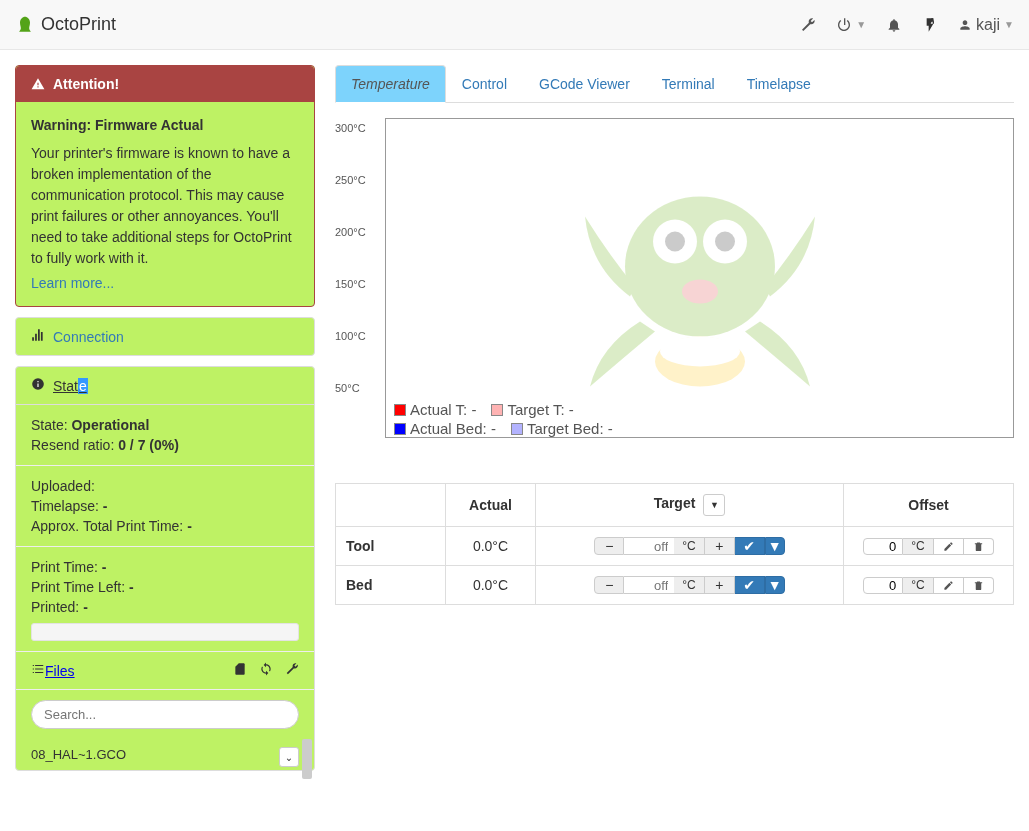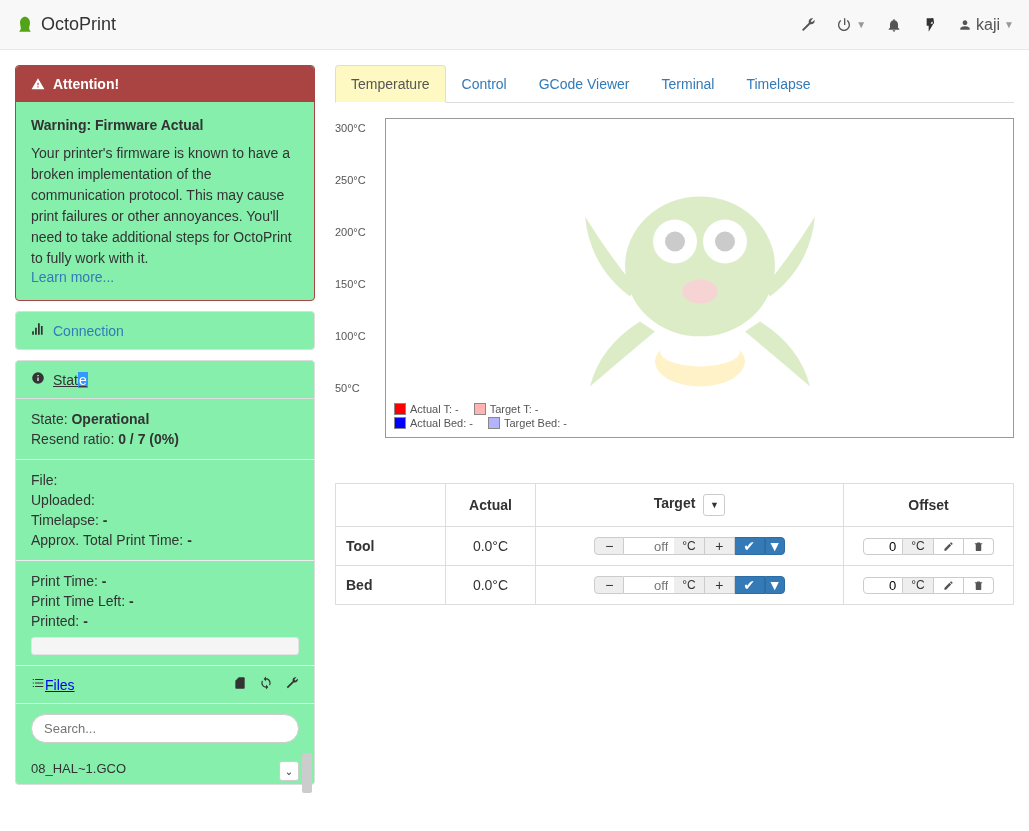--- a/index.html
+++ b/index.html
@@ -7,26 +7,26 @@
 .navbar { background: #f8f8f8; border-bottom: 1px solid #e7e7e7; height: 50px; display: flex; align-items: center; padding: 0 15px; }
 .navbar-brand { display: flex; align-items: center; font-size: 18px; font-weight: 500; color: #333; }
 .navbar-brand svg { width: 20px; height: 20px; margin-right: 6px; }
 .navbar-spacer { flex: 1; }
 .navbar-right { display: flex; align-items: center; gap: 20px; }
 .navbar-icon { color: #555; font-size: 16px; cursor: pointer; display: flex; align-items: center; gap: 4px; }
 .navbar-icon .caret { font-size: 10px; color: #999; }
 .container { display: flex; padding: 15px; gap: 20px; align-items: flex-start; }
 .sidebar { width: 300px; flex-shrink: 0; }
 .main { flex: 1; }
-.panel { border: 1px solid #ddd; border-radius: 4px; margin-bottom: 10px; background: #86efac; }
+.panel { border: 1px solid #ddd; border-radius: 4px; margin-bottom: 10px; background: #bef264; }
 .panel-danger { border-color: #a94442; }
 .panel-danger .panel-heading { background: #a94442; color: #fff; padding: 10px 15px; border-radius: 4px 4px 0 0; font-weight: bold; display: flex; align-items: center; gap: 8px; }
 .panel-body { padding: 15px; }
 .panel-body h4 { font-size: 14px; font-weight: bold; margin-bottom: 10px; }
-.panel-body p { line-height: 1.5; color: #333; }
+.panel-body p { line-height: 1.5; color: #333; margin-bottom: 6px; }
 .panel-body a { color: #337ab7; text-decoration: none; }
 .accordion-header { padding: 10px 15px; border-bottom: 1px solid #ddd; display: flex; align-items: center; gap: 8px; cursor: pointer; }
 .accordion-header:last-child { border-bottom: none; }
 .accordion-header a { color: #337ab7; text-decoration: none; text-align: center; }
 .accordion-header.active a { color: #333; text-decoration: underline; }
 .accordion-header .icon { color: #333; }
 .state-body { padding: 10px 15px; border-bottom: 1px solid #eee; }
 .state-row { padding: 2px 0; }
 .state-row strong { font-weight: bold; }
 .progress-bar-bg { height: 18px; background: #f5f5f5; border-radius: 3px; margin-top: 6px; border: 1px solid #e3e3e3; }
@@ -39,27 +39,27 @@
 .files-header .icon-btn { margin-left: 12px; cursor: pointer; font-size: 14px; }
 .search-box { padding: 10px 15px; }
 .search-input { width: 100%; padding: 6px 12px; border: 1px solid #ccc; border-radius: 15px; font-size: 13px; }
 .file-entry { padding: 8px 15px; position: relative; }
 .file-name { font-size: 13px; color: #333; }
 .file-expand { position: absolute; right: 15px; top: 8px; width: 20px; height: 20px; border: 1px solid #ccc; border-radius: 3px; background: #fff; display: flex; align-items: center; justify-content: center; font-size: 10px; cursor: pointer; }
 .scroll-indicator { position: absolute; right: 2px; top: 0; width: 10px; height: 40px; background: #ccc; border-radius: 2px; }
 .file-wrap { position: relative; }
 .tabs { border-bottom: 1px solid #ddd; display: flex; }
 .tab { padding: 10px 15px; cursor: pointer; color: #337ab7; border: 1px solid transparent; border-bottom: none; margin-bottom: -1px; border-radius: 4px 4px 0 0; }
-.tab.active { color: #555; background: #fef9c3; border-color: #ddd; border-bottom: 1px solid #fff; }
+.tab.active { color: #555; background: #7dd3fc; border-color: #ddd; border-bottom: 1px solid #fff; font-style: italic; }
 .tab-content { padding: 15px 0; }
 .temp-chart { border: 1px solid #999; height: 320px; position: relative; margin-left: 50px; }
 .chart-wrap { position: relative; padding-bottom: 20px; }
 .y-tick { position: absolute; left: 0; font-size: 11px; color: #555; transform: translateY(-50%); }
 .octopus-bg { position: absolute; left: 50%; top: 50%; transform: translate(-50%, -50%); opacity: 0.3; }
-.legend { position: absolute; left: 8px; bottom: 8px; font-size: 11px; color: #555; }
+.legend { position: absolute; left: 8px; bottom: 0; font-size: 15px; color: #555; }
 .legend-row { display: flex; gap: 15px; margin-top: 2px; }
 .legend-item { display: flex; align-items: center; gap: 4px; }
 .legend-swatch { width: 12px; height: 12px; border: 1px solid #888; }
 .temp-table { width: 100%; border-collapse: collapse; margin-top: 25px; }
 .temp-table th, .temp-table td { border: 1px solid #ddd; padding: 10px; text-align: center; }
 .temp-table th { font-weight: bold; background: #fff; }
 .temp-table td:first-child { font-weight: bold; text-align: left; }
 .input-group { display: inline-flex; align-items: stretch; }
 .input-group .ig-btn { width: 30px; border: 1px solid #ccc; background: #eee; display: flex; align-items: center; justify-content: center; cursor: pointer; font-size: 14px; }
 .input-group .ig-btn:first-child { border-radius: 4px 0 0 4px; }
@@ -154,21 +154,20 @@
               <path fill="#fff" d="M11 7h2v2h-2zm0 4h2v6h-2z"></path>
             </svg>
         </span>
         <a href="#"><span style="text-decoration:underline">Stat</span><span class="highlight">e</span></a>
       </div>
       <div class="state-body">
         <div class="state-row"><span>State:</span> <strong>Operational</strong></div>
         <div class="state-row"><span>Resend ratio:</span> <strong>0 / 7 (0%)</strong></div>
       </div>
       <div class="state-body">
-        <div class="state-row"><span>File:</span></div>
         <div class="state-row"><span>Uploaded:</span></div>
         <div class="state-row"><span>Timelapse:</span> <strong>-</strong></div>
         <div class="state-row"><span>Approx. Total Print Time:</span> <strong>-</strong></div>
       </div>
       <div class="state-body">
         <div class="state-row"><span>Print Time:</span> <strong>-</strong></div>
         <div class="state-row"><span>Print Time Left:</span> <strong>-</strong></div>
         <div class="state-row"><span>Printed:</span> <strong>-</strong></div>
         <div class="progress-bar-bg"></div>
       </div>

